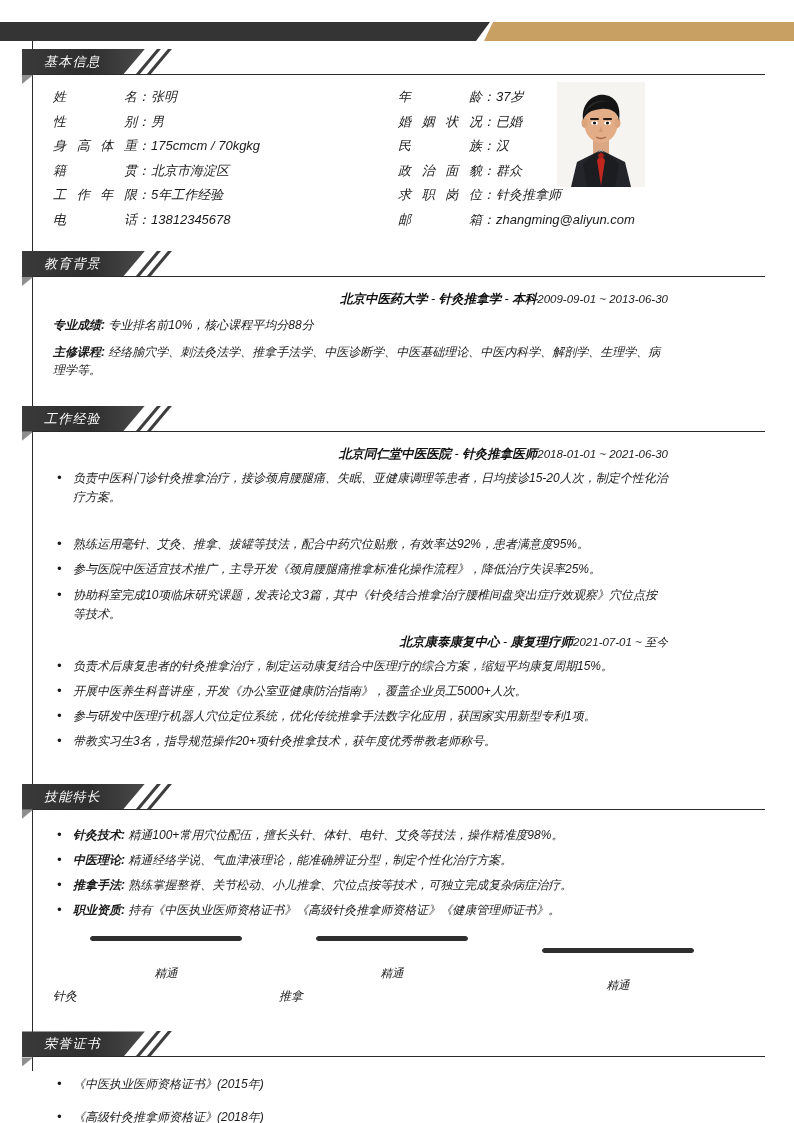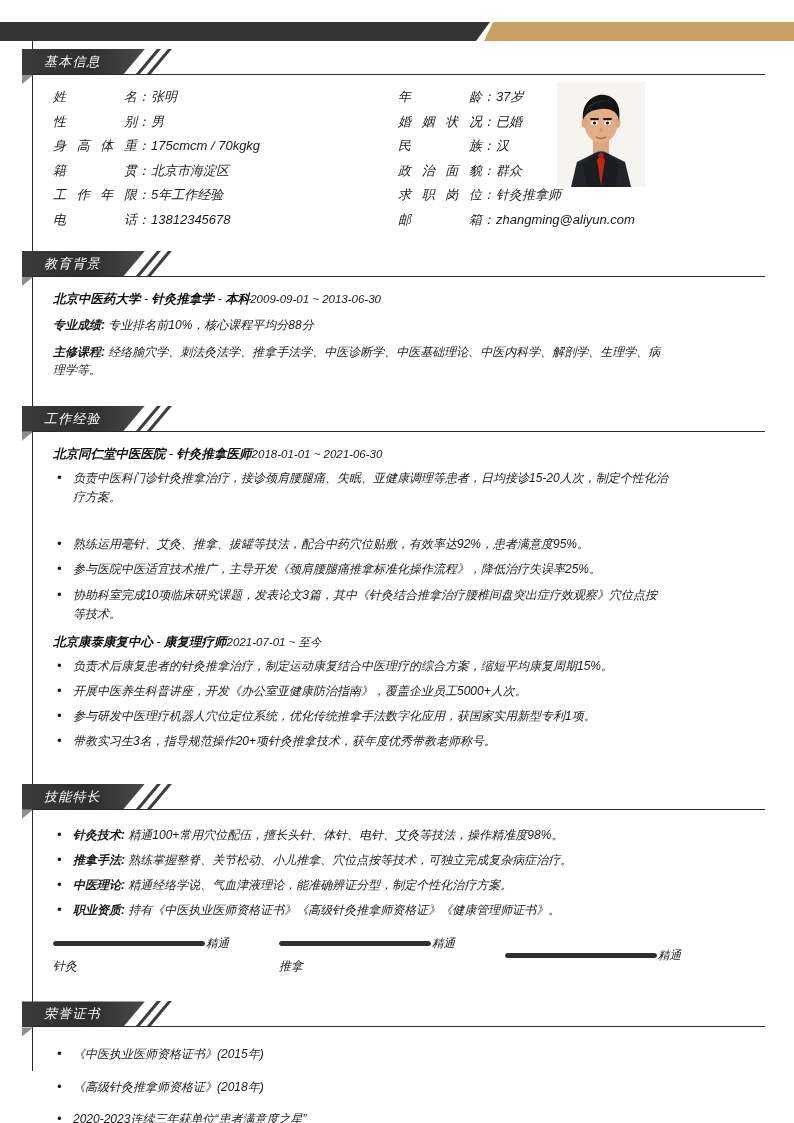--- a/index.html
+++ b/index.html
@@ -163,21 +163,21 @@
     height: 105px;
     background: #f3f3f0;
     overflow: hidden;
   }
   .photo svg { display: block; }
 
   
   .entry { padding-top: 10px; }
   .entry-head {
     display: flex;
-    justify-content: flex-start;
+    justify-content: flex-end;
     align-items: baseline;
   }
   .entry-title {
     font-size: 12.5px;
     font-weight: bold;
     color: #111;
   }
   .entry-title .light { font-weight: normal; }
   .entry-date {
     font-size: 11.5px;
@@ -219,21 +219,22 @@
   
   .skillbars {
     display: grid;
     grid-template-columns: repeat(3, 226px);
     margin-top: 12px;
   }
   .skillbar { padding-top: 4px; }
   .skillbar-top {
     display: flex;
     align-items: center;
-    gap: 1px;
+    gap: 25px;
+    flex-direction: column;
   }
   .bar-track {
     width: 152px;
     height: 5px;
     background: #e2e2e2;
     border-radius: 3px;
     overflow: hidden;
   }
   .bar-fill {
     height: 5px;
@@ -480,22 +481,22 @@
           <i></i>
           <i></i>
         </div>
       <div class="sec-fold"></div>
       <div class="sec-rule"></div>
     </div>
 
     <div class="sec-body">
       <ul class="bullets" style="margin-top:12px;">
         <li><b>针灸技术:</b><span> 精通100+常用穴位配伍，擅长头针、体针、电针、艾灸等技法，操作精准度98%。</span></li>
+        <li><b>中医理论:</b><span> 精通经络学说、气血津液理论，能准确辨证分型，制定个性化治疗方案。</span></li>
         <li><b>推拿手法:</b><span> 熟练掌握整脊、关节松动、小儿推拿、穴位点按等技术，可独立完成复杂病症治疗。</span></li>
-        <li><b>中医理论:</b><span> 精通经络学说、气血津液理论，能准确辨证分型，制定个性化治疗方案。</span></li>
         <li><b>职业资质:</b><span> 持有《中医执业医师资格证书》《高级针灸推拿师资格证》《健康管理师证书》。</span></li>
       </ul>
 
       <div class="skillbars">
         <div class="skillbar">
           <div class="skillbar-top">
             <div class="bar-track">
               <div class="bar-fill" style="width:100%"></div>
             </div>
             <div class="bar-level">精通</div>

